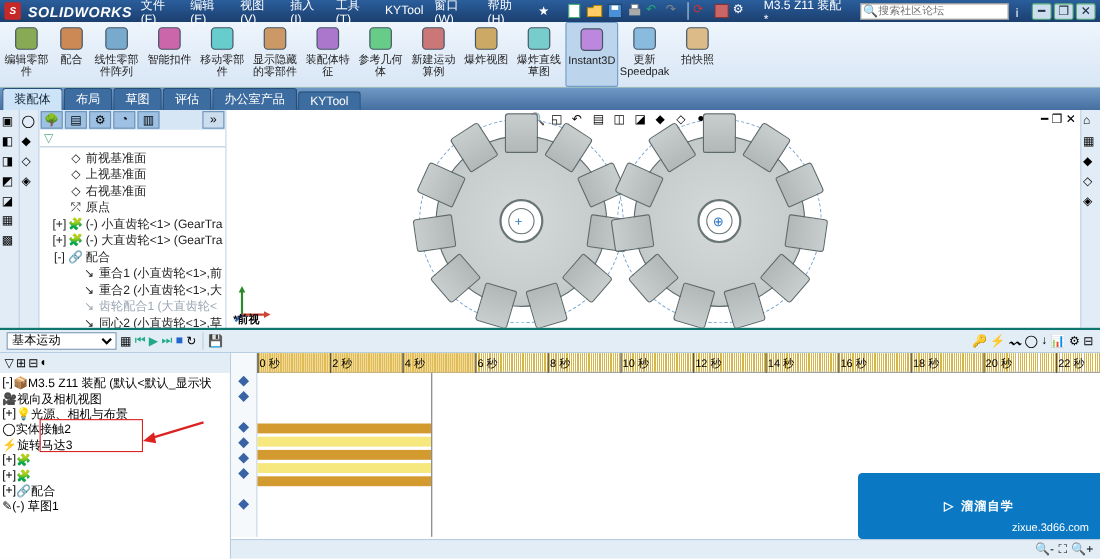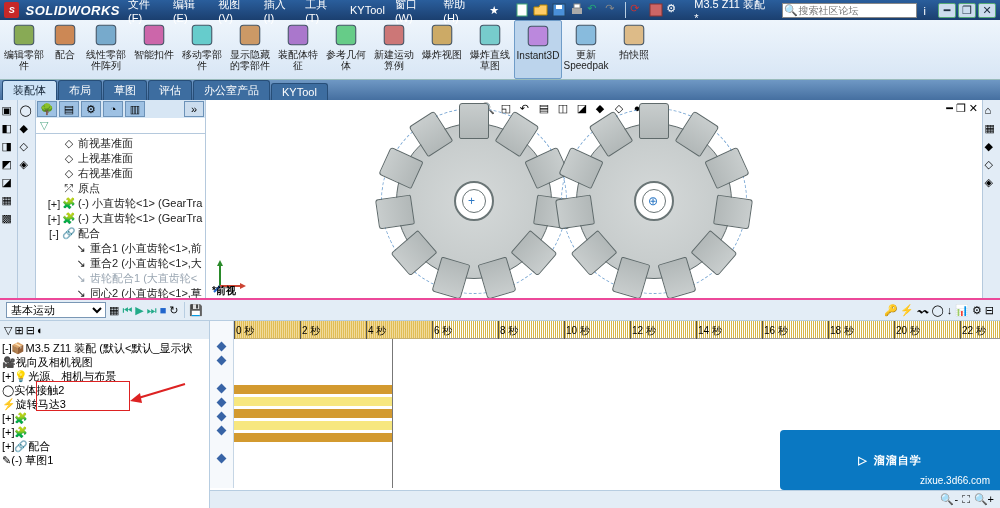--- a/index.html
+++ b/index.html
@@ -48,21 +48,21 @@
   .triad { position:absolute; left:6px; bottom:4px; }
   .frontlabel { position:absolute; left:6px; bottom:0; font-size:10px; font-weight:bold; }
   
   .gear { position:absolute; border-radius:50%; }
   .gear-body { position:absolute; inset:0; border-radius:50%; background:radial-gradient(circle,#d5d9d9 0%,#c7cccc 60%,#b7bcbd 100%); border:1px solid #5f6a6b; }
   .gear-hub { position:absolute; border-radius:50%; background:#fff; border:2px solid #6a7576; }
   .gear-tooth { position:absolute; background:linear-gradient(#c8cdcd,#b2b8b8); border:1px solid #5f6a6b; border-radius:3px 3px 2px 2px; }
   .dash-ring { position:absolute; border:1px dashed #7ba8d4; border-radius:50%; }
   .center-dot { position:absolute; color:#2e79c5; font-size:12px; }
   
-  .motion { position:absolute; left:0; right:0; bottom:0; height:210px; background:#eef3f8; border-top:2px solid #ec4899; display:flex; flex-direction:column; }
+  .motion { position:absolute; left:0; right:0; bottom:0; height:210px; background:#eef3f8; border-top:2px solid #0f766e; display:flex; flex-direction:column; }
   .mo-toolbar { height:20px; display:flex; align-items:center; gap:3px; padding:0 6px; background:#e3edf6; }
   .mo-select { width:100px; height:16px; border:1px solid #7a97b5; background:#fff; }
   .mo-body { flex:1; display:flex; border-top:1px solid #b7cde1; }
   .mo-tree { width:210px; background:#fff; border-right:1px solid #b7cde1; position:relative; }
   .mo-tree-tools { height:18px; background:#e3edf6; display:flex; align-items:center; gap:2px; padding-left:4px; }
   .mo-tree-list { padding:2px; font-size:11px; }
   .mo-tree-list .node { display:flex; align-items:center; height:14px; white-space:nowrap; overflow:hidden; }
   .highlight-box { position:absolute; border:1.5px solid #d22; }
   .mo-timeline { flex:1; position:relative; background:#fff; overflow:hidden; }
   .keycol { position:absolute; left:0; top:0; bottom:20px; width:24px; background:#f6f9fc; border-right:1px solid #c6d6e5; }

